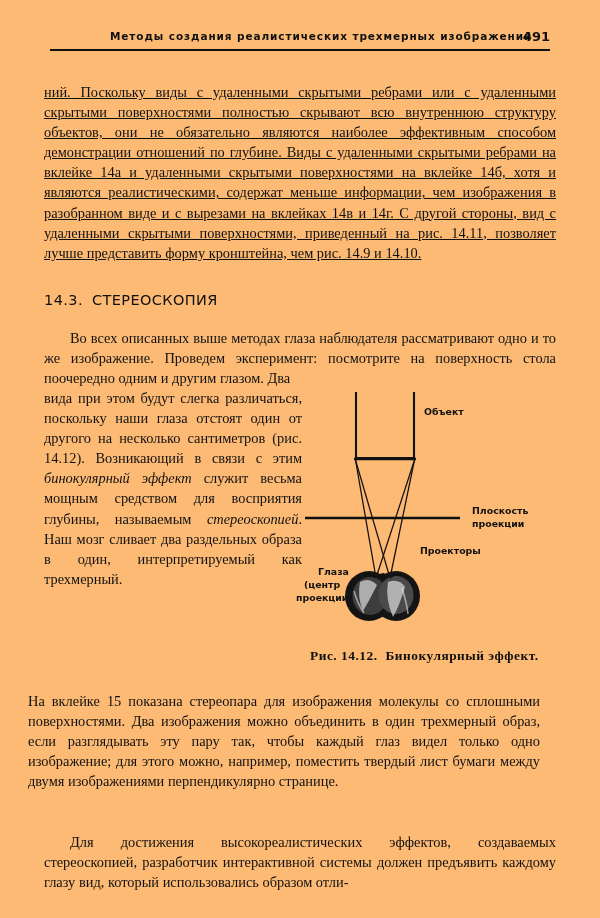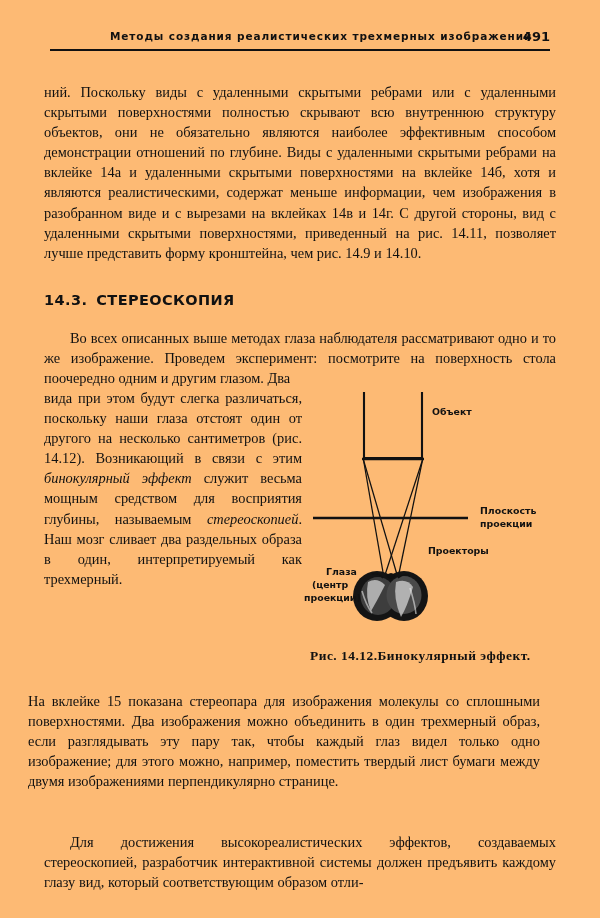--- a/index.html
+++ b/index.html
@@ -71,29 +71,30 @@
     margin: 0;
   }
   .indent {
     text-indent: 26px;
   }
 
   #para-top {
     left: 44px;
     top: 82px;
     width: 512px;
+    text-decoration: underline;
   }
 
   
   .section-head {
     position: absolute;
     left: 44px;
     top: 292px;
     font-family: "DejaVu Sans", sans-serif;
-    font-weight: bold;
+    font-weight: normal;
     font-size: 14.5px;
     color: #111;
     letter-spacing: 0.4px;
   }
   .section-head .num { margin-right: 9px; }
 
   #para-intro {
     left: 44px;
     top: 328px;
     width: 512px;
@@ -119,39 +120,39 @@
     width: 512px;
   }
 
   em.ital {
     font-style: italic;
   }
 
   
   #figure {
     position: absolute;
-    left: 300px;
+    left: 292px;
     top: 392px;
     width: 270px;
     height: 280px;
   }
   #figure svg { display: block; }
 
   .fig-caption {
     position: absolute;
     left: 310px;
     top: 648px;
     font-family: "Liberation Serif", serif;
     font-weight: bold;
     font-size: 13.4px;
     color: #111;
     letter-spacing: 0.5px;
     white-space: nowrap;
   }
-  .fig-caption .cap-num { margin-right: 0; }
+  .fig-caption .cap-num { margin-right: 8px; }
 
   .fig-label {
     font-family: "DejaVu Sans", sans-serif;
     font-weight: bold;
     font-size: 9.4px;
     fill: #111;
   }
 </style>
 </head>
 <body>
@@ -223,16 +224,16 @@
 
   <div class="fig-caption">
     <span class="cap-num">Рис. 14.12.</span><span>Бинокулярный эффект.</span>
   </div>
 
   <div class="col" id="para-bottom">
     <p>На вклейке 15 показана стереопара для изображения молекулы со сплошными поверхностями. Два изображения можно объединить в один трехмерный образ, если разглядывать эту пару так, чтобы каждый глаз видел только одно изображение; для этого можно, например, поместить твердый лист бумаги между двумя изображениями перпендикулярно странице.</p>
   </div>
 
   <div class="col indent" id="para-last">
-    <p>Для достижения высокореалистических эффектов, создаваемых стереоскопией, разработчик интерактивной системы должен предъявить каждому глазу вид, который соответствующим образом отли-</p>
+    <p>Для достижения высокореалистических эффектов, создаваемых стереоскопией, разработчик интерактивной системы должен предъявить каждому глазу вид, который использовались образом отли-</p>
   </div>
 
 </div>
 
 </body></html>

